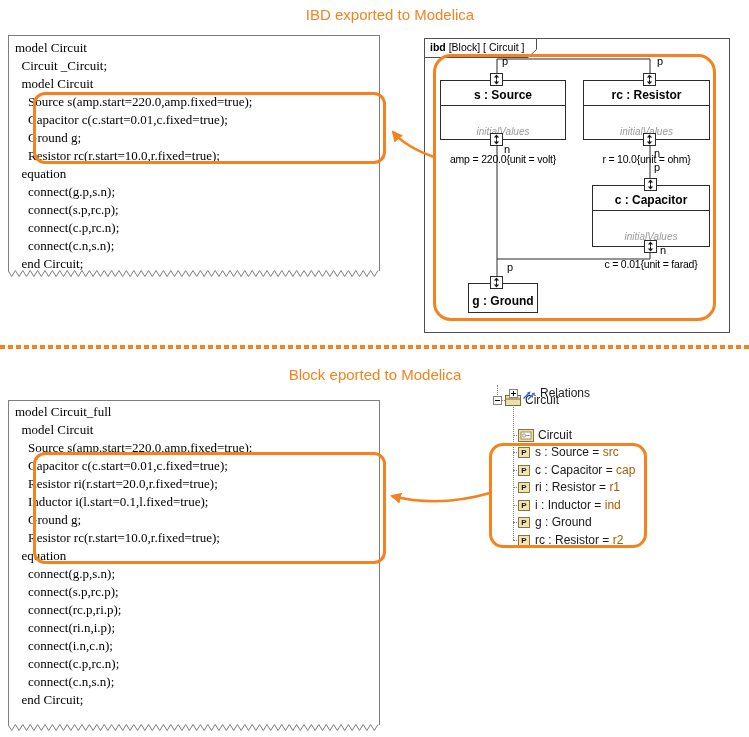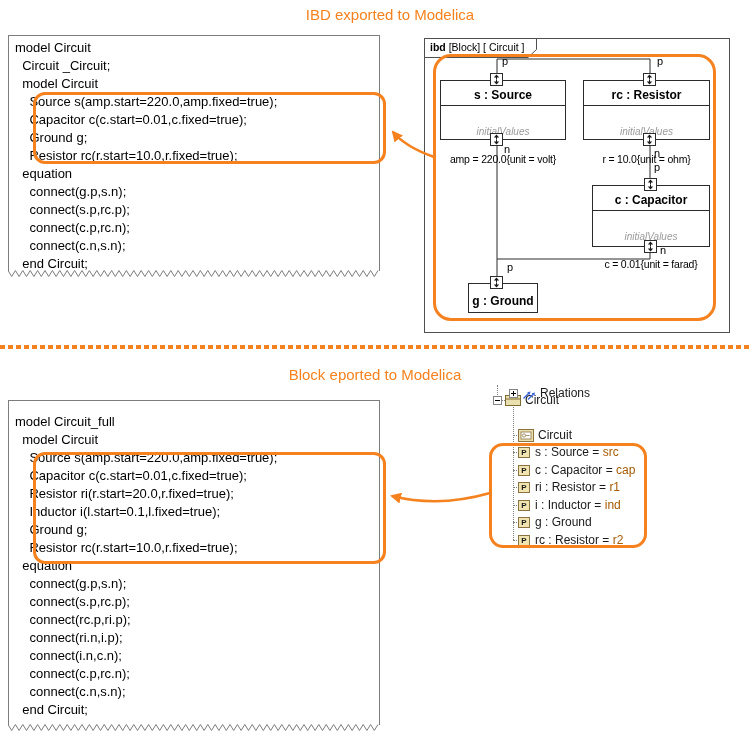--- a/index.html
+++ b/index.html
@@ -1,21 +1,21 @@
 <!DOCTYPE html>
 <html><head>
 <meta charset="utf-8">
 <style>
   html,body{margin:0;padding:0;background:#fff;}
   .canvas{position:relative;width:749px;height:737px;background:#fff;overflow:hidden;
           font-family:"Liberation Sans",sans-serif;}
   .title{position:absolute;color:#F5821E;font-size:15px;text-align:center;width:380px;}
   .codebox{position:absolute;background:#fff;border:1px solid #7d7d7d;border-bottom:none;box-sizing:border-box;}
   .code{position:absolute;}
-  .cl{white-space:pre;font-family:Liberation Sans, sans-serif;font-size:13px;line-height:18px;color:#000;}
+  .cl{white-space:pre;font-family:Liberation Serif, serif;font-size:13px;line-height:18px;color:#000;}
   .orect{position:absolute;border:3px solid #F5821E;border-radius:12px;box-sizing:border-box;}
   .zig{position:absolute;}
   .frame{position:absolute;left:424px;top:38px;width:306px;height:295px;border:1px solid #4f4f4f;box-sizing:border-box;background:#fff;}
   .tabwrap{position:absolute;left:424px;top:38px;}
   .tabtext{position:absolute;left:430px;top:41px;font-size:10.5px;color:#000;white-space:nowrap;}
   .tabtext b{font-weight:bold;}
   .ibd-orect{position:absolute;left:433px;top:54px;width:283px;height:267px;border:3px solid #F5821E;border-radius:18px;box-sizing:border-box;}
   .blk{position:absolute;border:1px solid #2b2b2b;background:#fff;box-sizing:border-box;}
   .blk .hd{border-bottom:1px solid #2b2b2b;height:25px;display:flex;align-items:flex-end;justify-content:center;
            font-weight:bold;font-size:12px;padding-bottom:3px;box-sizing:border-box;white-space:nowrap;}
@@ -67,21 +67,21 @@
         <div class="cl">    connect(c.n,s.n);</div>
         <div class="cl">  end Circuit;</div>
       </div>
   </div>
   <svg class="zig" style="left:8px;top:270px;" width="372" height="9">
     <polyline fill="none" stroke="#7d7d7d" stroke-width="1" points="0.0,0.5 3.7,6.5 7.4,0.5 11.1,6.5 14.8,0.5 18.5,6.5 22.2,0.5 25.9,6.5 29.6,0.5 33.3,6.5 37.0,0.5 40.7,6.5 44.4,0.5 48.1,6.5 51.8,0.5 55.5,6.5 59.2,0.5 62.9,6.5 66.6,0.5 70.3,6.5 74.0,0.5 77.7,6.5 81.4,0.5 85.1,6.5 88.8,0.5 92.5,6.5 96.2,0.5 99.9,6.5 103.6,0.5 107.3,6.5 111.0,0.5 114.7,6.5 118.4,0.5 122.1,6.5 125.8,0.5 129.5,6.5 133.2,0.5 136.9,6.5 140.6,0.5 144.3,6.5 148.0,0.5 151.7,6.5 155.4,0.5 159.1,6.5 162.8,0.5 166.5,6.5 170.2,0.5 173.9,6.5 177.6,0.5 181.3,6.5 185.0,0.5 188.7,6.5 192.4,0.5 196.1,6.5 199.8,0.5 203.5,6.5 207.2,0.5 210.9,6.5 214.6,0.5 218.3,6.5 222.0,0.5 225.7,6.5 229.4,0.5 233.1,6.5 236.8,0.5 240.5,6.5 244.2,0.5 247.9,6.5 251.6,0.5 255.3,6.5 259.0,0.5 262.7,6.5 266.4,0.5 270.1,6.5 273.8,0.5 277.5,6.5 281.2,0.5 284.9,6.5 288.6,0.5 292.3,6.5 296.0,0.5 299.7,6.5 303.4,0.5 307.1,6.5 310.8,0.5 314.5,6.5 318.2,0.5 321.9,6.5 325.6,0.5 329.3,6.5 333.0,0.5 336.7,6.5 340.4,0.5 344.1,6.5 347.8,0.5 351.5,6.5 355.2,0.5 358.9,6.5 362.6,0.5 366.3,6.5 370.0,0.5"></polyline>
   </svg>
   <div class="orect" style="left:33px;top:92px;width:353px;height:72px;"></div>
 
   <div class="codebox" style="left:8px;top:400px;width:372px;height:325px;">
-    <div class="code" style="left:6px;top:12px;">
+    <div class="code" style="left:6px;top:2px;">
         <div class="cl">model Circuit_full</div>
         <div class="cl">  model Circuit</div>
         <div class="cl">    Source s(amp.start=220.0,amp.fixed=true);</div>
         <div class="cl">    Capacitor c(c.start=0.01,c.fixed=true);</div>
         <div class="cl">    Resistor ri(r.start=20.0,r.fixed=true);</div>
         <div class="cl">    Inductor i(l.start=0.1,l.fixed=true);</div>
         <div class="cl">    Ground g;</div>
         <div class="cl">    Resistor rc(r.start=10.0,r.fixed=true);</div>
         <div class="cl">  equation</div>
         <div class="cl">    connect(g.p,s.n);</div>

